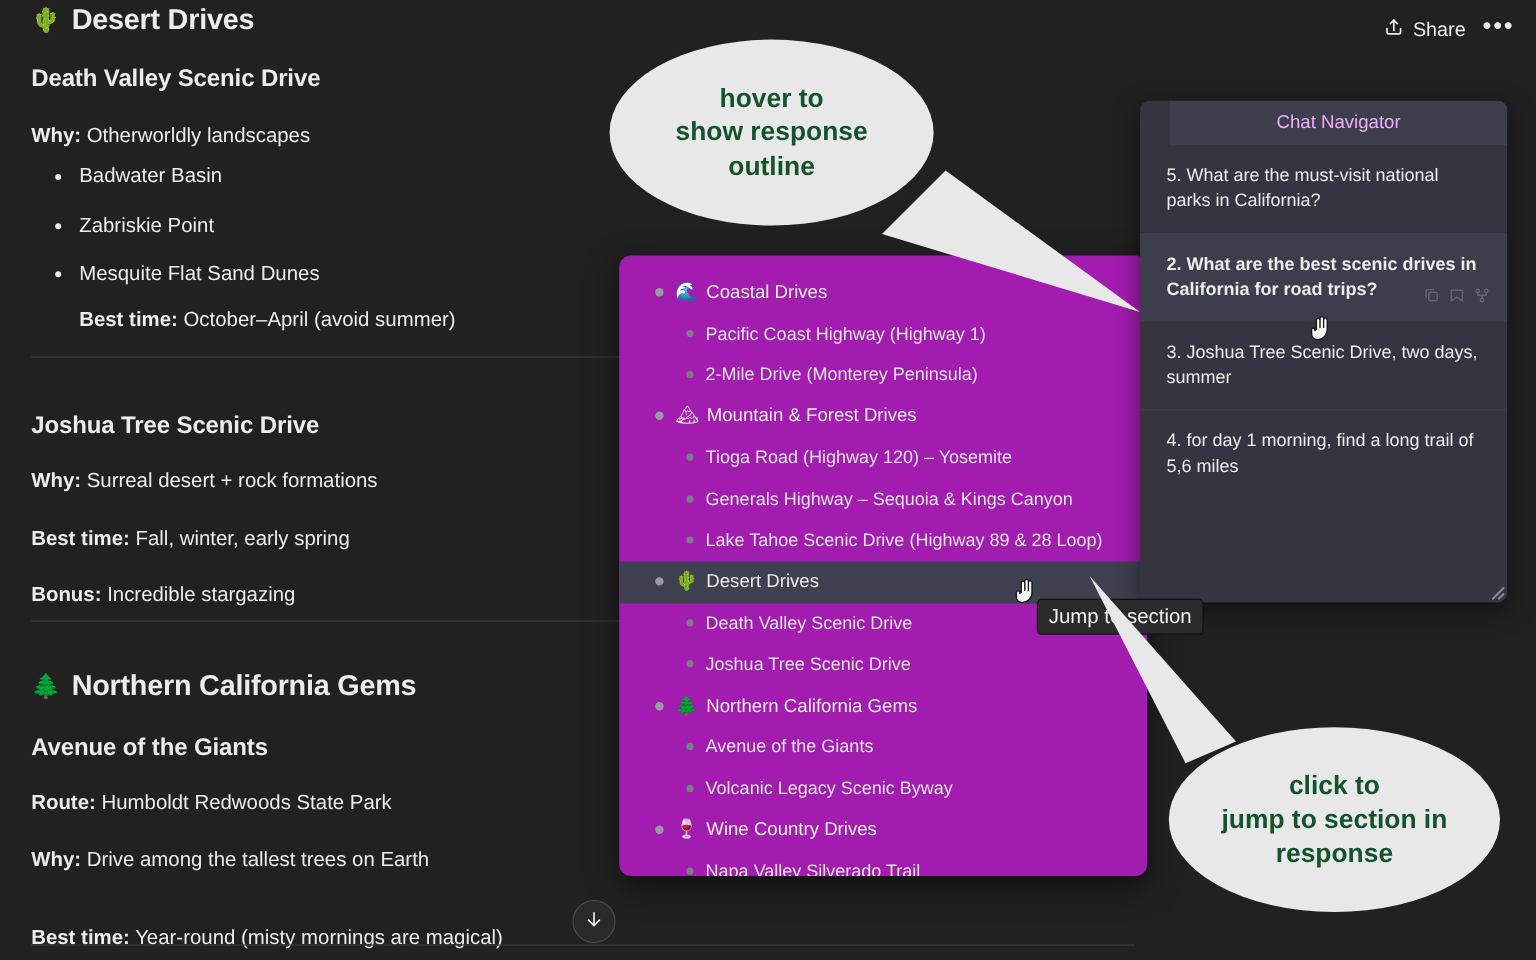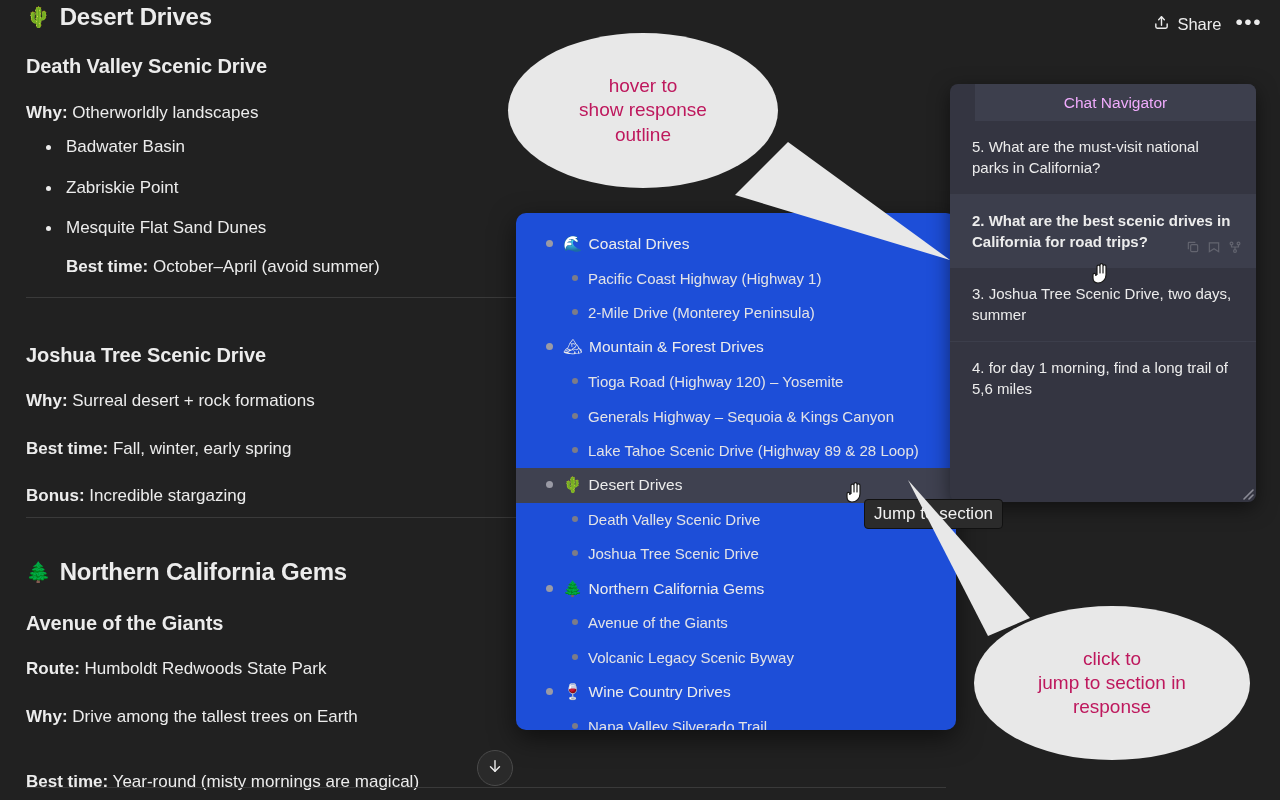--- a/index.html
+++ b/index.html
@@ -75,21 +75,21 @@
     width: 36px; height: 36px; border-radius: 50%;
     border: 1px solid #4a4a4a; background: #2a2a2a;
     display: flex; align-items: center; justify-content: center;
     cursor: pointer; z-index: 6;
   }
 
   
   .outline {
     position: absolute; left: 516px; top: 213px;
     width: 440px; height: 517px;
-    background: #1d4ed8; border-radius: 10px;
+    background: #a21caf; border-radius: 10px;
     box-shadow: 0 8px 26px rgba(0,0,0,.55);
     padding: 14px 0 14px 0; z-index: 4; overflow: hidden;
   }
   .ol-row {
     display: flex; align-items: flex-start; gap: 10px;
     color: #ececec; cursor: pointer;
   }
   .ol-lvl1 {
     font-size: 15.5px; padding: 7px 14px 7px 30px; line-height: 1.35;
   }
@@ -144,22 +144,22 @@
     position: absolute; right: 2px; bottom: 2px;
     width: 14px; height: 14px; cursor: nwse-resize;
   }
 
   
   .callout { position: absolute; z-index: 9; }
   .bubble {
     position: absolute; background: #e8e8e8;
     border-radius: 50%;
     display: flex; align-items: center; justify-content: center;
-    text-align: center; color: #be185d;
-    font-size: 19px; font-weight: 400; line-height: 1.28;
+    text-align: center; color: #14532d;
+    font-size: 22px; font-weight: 700; line-height: 1.28;
   }
   #co1 { left: 508px; top: 33px; width: 270px; height: 155px; }
   #co2 { left: 974px; top: 606px; width: 276px; height: 154px; }
   .ptr { position: absolute; z-index: 8; }
 
   
   .cursor { position: absolute; z-index: 10; pointer-events: none; }
 </style>
 </head>
 <body>

